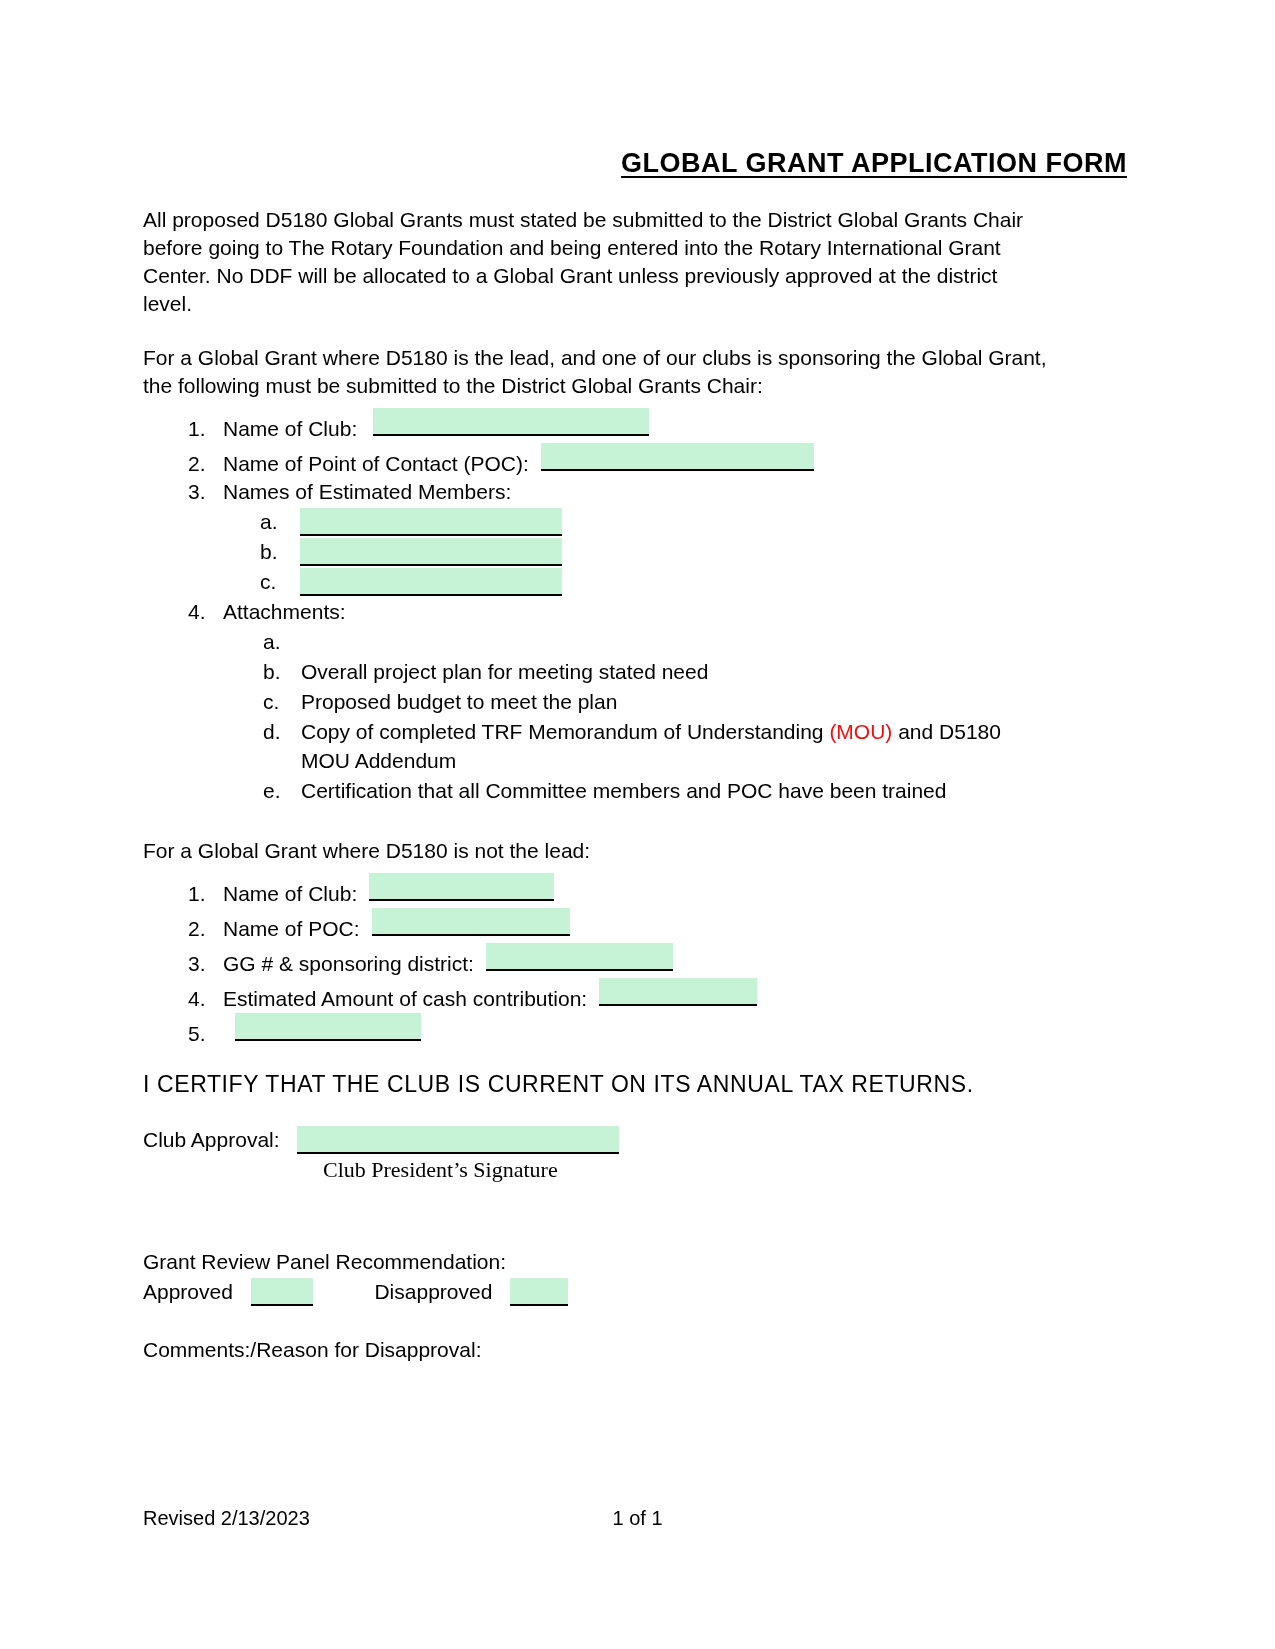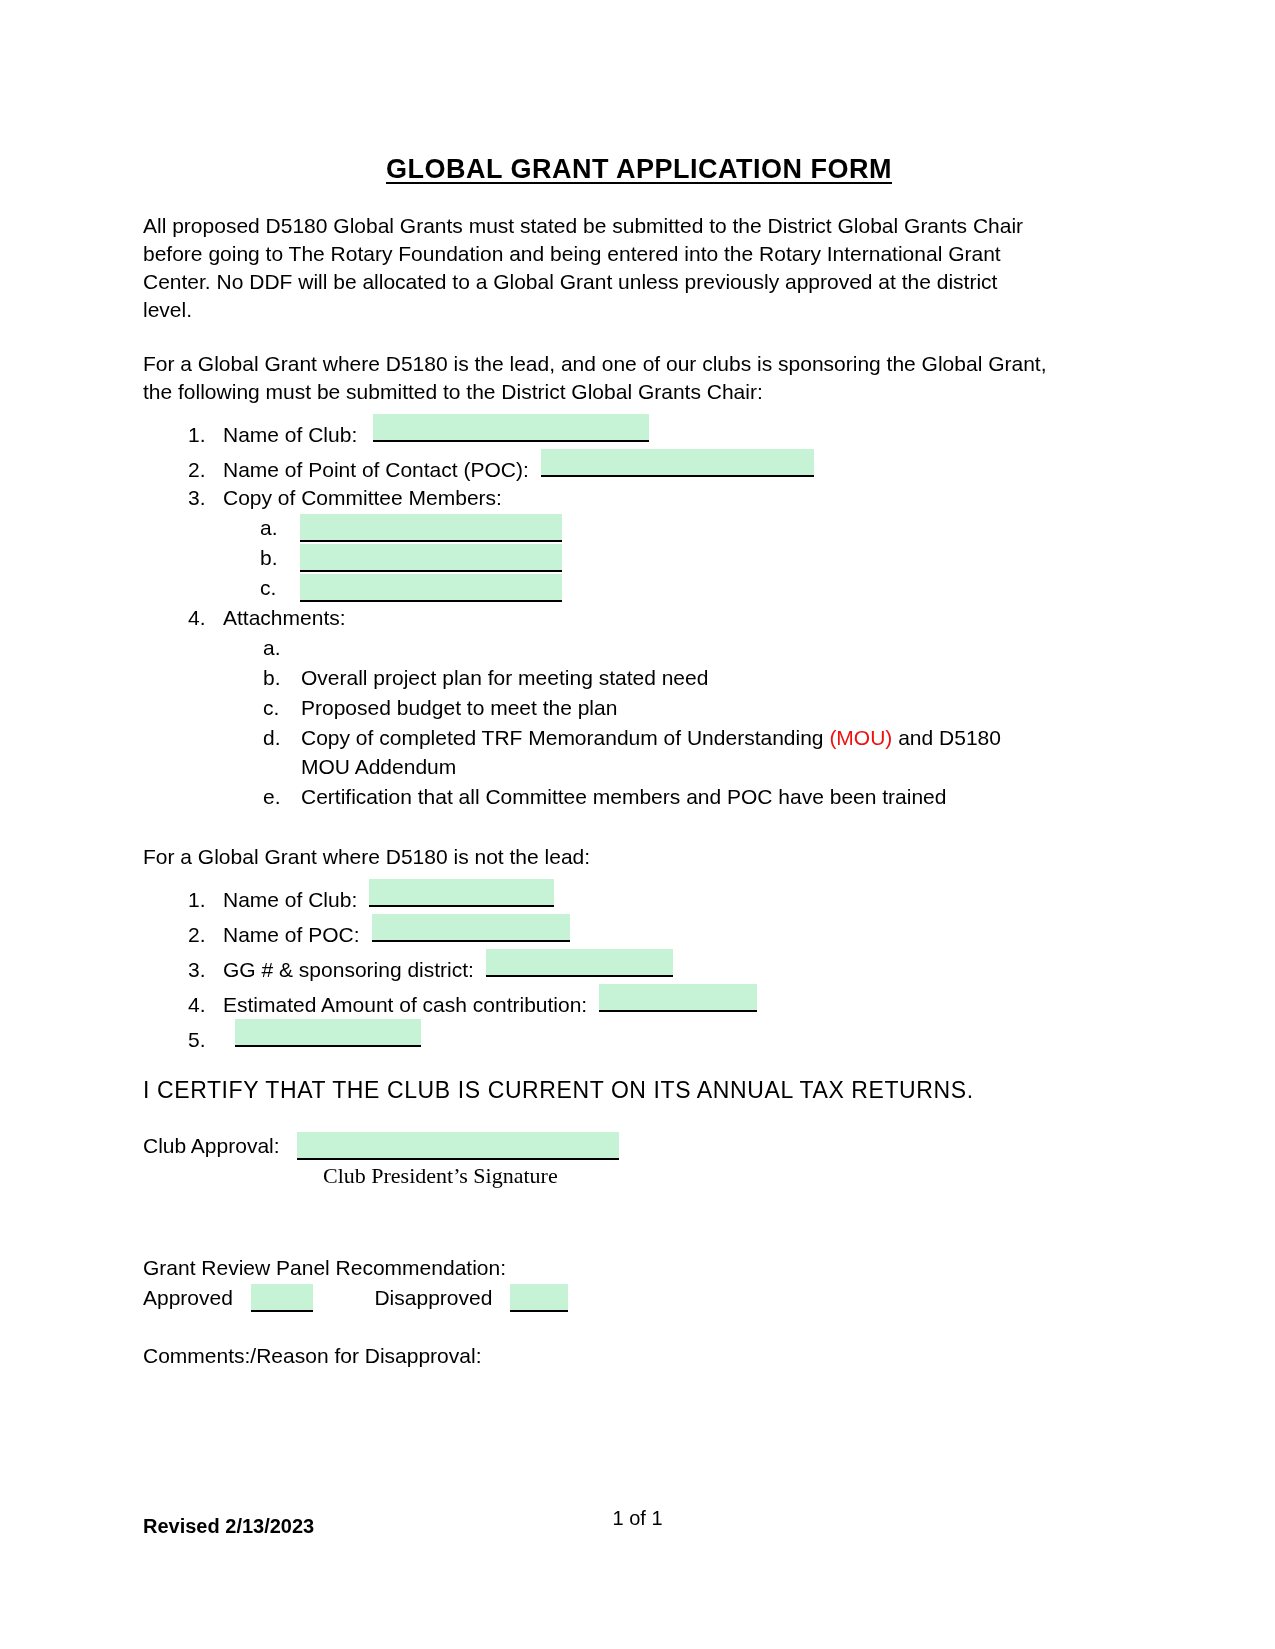--- a/index.html
+++ b/index.html
@@ -7,21 +7,21 @@
     position:relative;
     width:1275px;height:1649px;
     margin:0 auto;
     background:#ffffff;
     font-family:"Liberation Sans",sans-serif;
     font-size:21px;line-height:28px;color:#000;
     overflow:hidden;
   }
   .content{padding:138px 140px 0 143px;}
   .doc-title{
-    margin:14px;text-align:center;
+    margin:8px;text-align:right;
     font-size:27px;line-height:34px;font-weight:700;
     text-decoration:underline;
     text-underline-offset:4px;
     letter-spacing:0.5px;
   }
   .para{margin:26px 0 0 0;white-space:pre-line;}
   .section-intro{margin:26px 0 0 0;white-space:pre-line;}
 
   
   .num-row{display:flex;align-items:baseline;padding-left:45px;line-height:28px;}
@@ -72,21 +72,21 @@
   }
   .review-heading{margin:64px 0 0 0;}
   .review-choice-row{margin-top:2px;}
   .choice-spacer{display:inline-block;width:50px;}
   .comments-line{margin:30px 0 0 0;}
 
   .footer{
     position:absolute;left:0;top:1505px;width:1275px;
     font-size:20px;line-height:26px;
   }
-  .footer .revised{position:absolute;left:143px;top:8px;font-weight:bold;}
+  .footer .revised{position:absolute;left:143px;top:0;}
   .footer .page-indicator{position:absolute;left:0;width:100%;text-align:center;top:0;}
 </style>
 </head>
 <body>
 
 <div class="page">
   <div class="content">
 
     <h1 class="doc-title">GLOBAL GRANT APPLICATION FORM</h1>
 
@@ -107,21 +107,21 @@
       </div>
 
       <div class="num-row">
         <span class="num">2.</span>
         <span>Name of Point of Contact (POC):</span>
         <span class="blank w-lead2"></span>
       </div>
 
       <div class="num-row">
         <span class="num">3.</span>
-        <span>Copy of Committee Members:</span>
+        <span>Names of Estimated Members:</span>
       </div>
 
       <div class="committee-row">
         <span class="letter">a.</span>
         <span class="blank w-comm"></span>
       </div>
       <div class="committee-row">
         <span class="letter">b.</span>
         <span class="blank w-comm"></span>
       </div>

